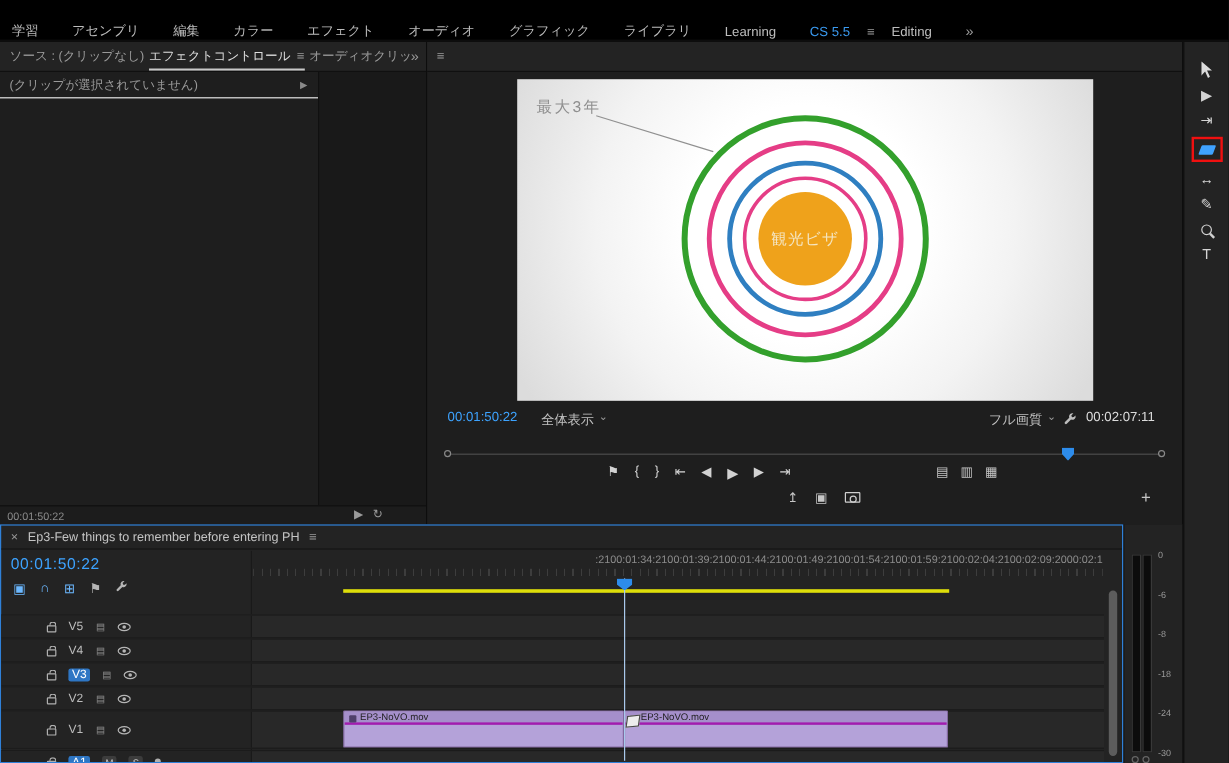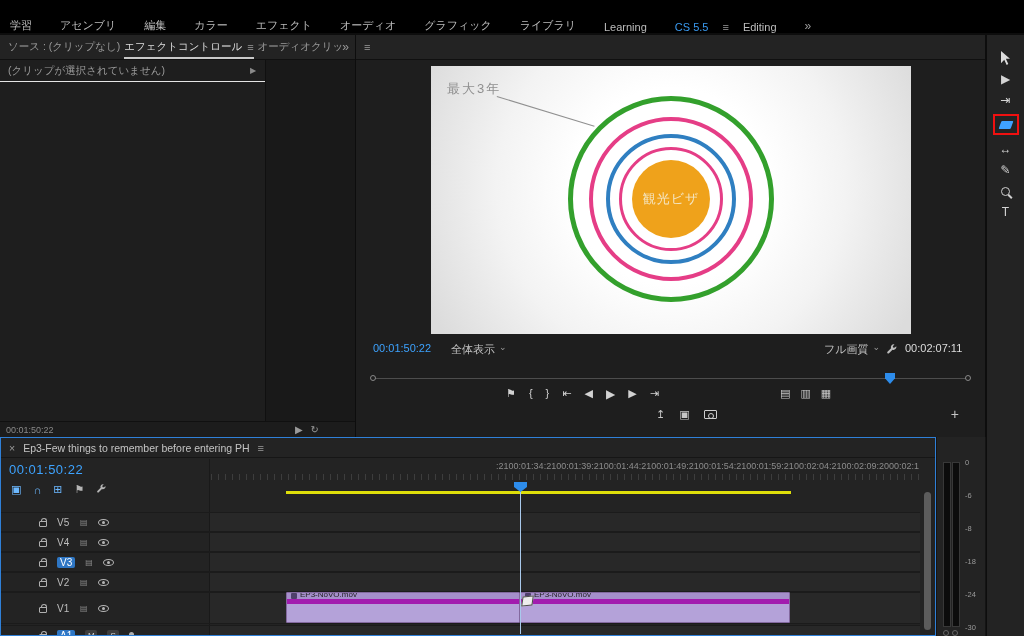--- a/index.html
+++ b/index.html
@@ -108,21 +108,21 @@
     display:flex;align-items:center;justify-content:center}
   .icon-lock{width:8px;height:6px;border:1px solid #b0b0b0;border-radius:1px;position:relative;margin-top:3px}
   .icon-lock::before{content:"";position:absolute;left:1px;top:-4px;width:4px;height:3px;border:1px solid #b0b0b0;
     border-bottom:none;border-radius:3px 3px 0 0}
   .icon-eye{width:11px;height:7px;border:1px solid #b5b5b5;border-radius:50%;position:relative}
   .icon-eye::after{content:"";position:absolute;left:3px;top:1.5px;width:3px;height:3px;background:#b5b5b5;border-radius:50%}
   .icon-mic{width:5px;height:8px;background:#b0b0b0;border-radius:2.5px;position:relative;margin-top:2px}
   .icon-mic::after{content:"";position:absolute;left:-2.5px;top:3px;width:9px;height:5px;border:1px solid #b0b0b0;
     border-top:none;border-radius:0 0 5px 5px}
   .clip{position:absolute;top:154px;height:31px;background:#b4a2d9;border:1px solid #83699f;border-radius:1px;z-index:2;overflow:hidden}
-  .clip-title{height:11px;background:#a58fcb;display:flex;align-items:flex-end;gap:3px;padding:0 4px;border-bottom:5px solid #a21caf}
+  .clip-title{height:11px;background:#a58fcb;display:flex;align-items:flex-end;gap:3px;padding:0 4px;border-bottom:2px solid #a21caf}
   .clip-badge{width:6px;height:6px;background:#4f3f6b;border-radius:1px;flex:0 0 auto}
   .clip-name{font-size:8px;color:#1f1f1f;white-space:nowrap}
   .ph-line{position:absolute;left:519px;top:44px;bottom:1px;width:1px;background:#a9c9ec;z-index:5}
   .ph-head{position:absolute;left:513px;top:44px;width:13px;height:10px;background:#2d8ceb;z-index:6;
     clip-path:polygon(0 0,100% 0,100% 50%,50% 100%,0 50%)}
   .razor-cursor{position:absolute;left:521px;top:158px;width:11px;height:10px;background:#ededed;
     border:1px solid #4a4a4a;transform:skewX(-14deg) rotate(-6deg);z-index:7}
   .tl-scroll{position:absolute;right:4px;top:54px;width:7px;height:138px;background:#5c5c5c;border-radius:3.5px}
 
   

